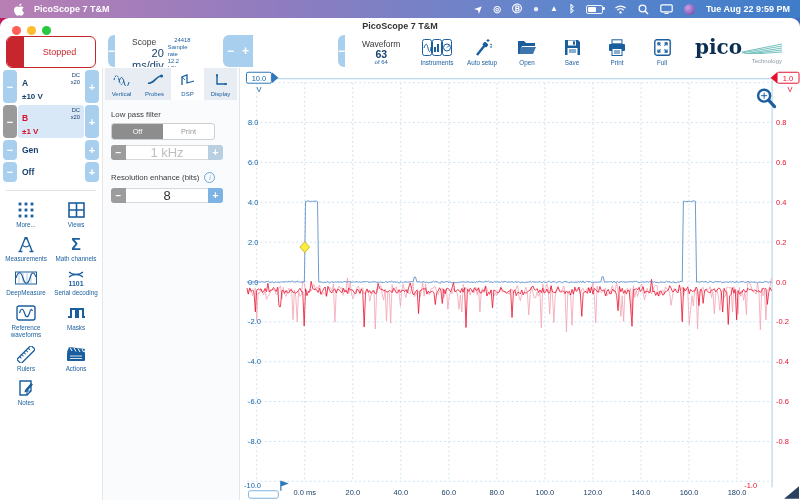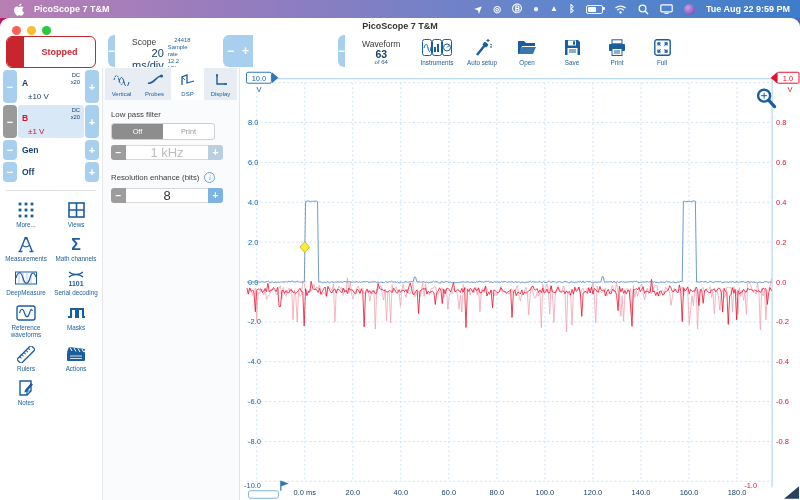--- a/index.html
+++ b/index.html
@@ -22,21 +22,21 @@
     border-radius:9px 9px 0 0;overflow:hidden;}
   .titlebar{position:absolute;top:0;left:0;right:0;height:16px;}
   .win-title{position:absolute;top:3px;left:0;right:0;text-align:center;font-size:9px;font-weight:bold;color:#333;}
   .lights{position:absolute;top:8px;left:12px;display:flex;gap:6px;}
   .light{width:9px;height:9px;border-radius:50%;}
   .l-red{background:#ff5f57;}.l-yel{background:#febc2e;}.l-grn{background:#28c840;}
   
   .toolbar{position:absolute;top:17px;left:6px;right:6px;height:40px;display:flex;align-items:flex-start;}
   .stopbox{display:flex;width:88px;height:30px;border:1.5px solid #c8262e;border-radius:6px;overflow:hidden;background:#fff;}
   .stopbox .redblock{width:17px;background:#c8262e;}
-  .stopbox .stoplbl{flex:1;display:flex;align-items:center;justify-content:center;color:#c8262e;font-size:9px;font-weight:bold;}
+  .stopbox .stoplbl{flex:1;display:flex;align-items:center;justify-content:center;color:#c8262e;font-size:9px;font-weight:normal;}
   .stepgrp{display:flex;height:32px;border-radius:6px;overflow:hidden;}
   .stepbtn{width:15px;background:#a9cfee;color:#fff;font-size:12px;font-weight:bold;display:flex;align-items:center;justify-content:center;cursor:pointer;}
   .stepmid{background:#fff;display:flex;padding:2px 17px;gap:4px;}
   .smcolL{display:flex;flex-direction:column;justify-content:space-between;}
   .smtitle{font-size:8.5px;color:#3a3a3a;}
   .smvalue{font-size:11px;color:#17406e;font-weight:normal;text-align:right;}
   .smcolR{display:flex;flex-direction:column;align-items:flex-end;justify-content:center;font-size:5.8px;color:#1b5e9e;line-height:1.25;}
   .wfmid{flex-direction:column;align-items:center;justify-content:flex-end;gap:0;}
   .wftitle{font-size:8.5px;color:#3a3a3a;}
   .wfnum{font-size:10.5px;font-weight:bold;color:#17406e;line-height:1;}
@@ -49,21 +49,21 @@
   .pico-sub{font-size:6px;color:#8a9aa8;}
   
   .main{position:absolute;top:50px;left:0;right:0;bottom:0;display:flex;}
   .chcol{width:102px;background:#fff;flex:none;}
   .chrow{display:flex;height:33px;margin:2px 3px 0 3px;gap:1px;}
   .chbtn{width:14px;border-radius:4px;background:#a9cfee;color:#fff;font-weight:bold;font-size:11px;display:flex;align-items:center;justify-content:center;cursor:pointer;}
   .chbtn.gray{background:#9a9a9a;}
   .chbody{flex:1;border-radius:3px;background:#fff;padding:2px 4px;position:relative;}
   .chbody .nm{font-size:8.5px;font-weight:bold;color:#17406e;}
   .chbody .cp{position:absolute;top:2px;right:4px;font-size:5.8px;color:#17406e;text-align:right;line-height:1.2;}
-  .chbody .rg{position:absolute;bottom:2px;left:10px;font-size:8px;font-weight:normal;color:#17406e;}
+  .chbody .rg{position:absolute;bottom:2px;left:4px;font-size:8px;font-weight:bold;color:#17406e;}
   .chrow.selB .chbody{background:#d9e8f7;}
   .chrow.selB .nm,.chrow.selB .rg{color:#d6112d;}
   .chrow.small{height:20px;}
   .chrow.small .chbody{display:flex;align-items:center;}
   .chrow.small .nm{position:static;}
   .chdiv{height:1px;background:#e2e2e2;margin:8px 6px 2px 6px;}
   .tools{display:grid;grid-template-columns:1fr 1fr;row-gap:7px;padding:8px 1px;}
   .tool{display:flex;flex-direction:column;align-items:center;gap:2px;cursor:pointer;}
   .tool .lbl{font-size:6.3px;color:#1b5e9e;text-align:center;line-height:1.15;max-width:46px;}
   
@@ -265,20 +265,26 @@
             <svg width="17" height="17" viewBox="0 0 17 17">
               <rect x="0.8" y="0.8" width="15.4" height="15.4" rx="2" fill="none" stroke="#1b5e9e" stroke-width="1.4"></rect>
               <path d="M4 6.5V4h2.5M10.5 4H13v2.5M13 10.5V13h-2.5M6.5 13H4v-2.5" stroke="#1b5e9e" stroke-width="1.3" fill="none"></path>
               <path d="M4 4l2.6 2.6M13 4l-2.6 2.6M13 13l-2.6-2.6M4 13l2.6-2.6" stroke="#1b5e9e" stroke-width="1.1"></path>
             </svg>
           </span>
           <span class="lbl">Full</span>
         </div>
       </div>
 
+    <div class="pico-logo">
+      <span class="pico-word">pico</span><svg width="40" height="12" viewBox="0 0 40 12">
+          <path d="M0 10 L40 2 M0 11 L40 4 M2 12 L40 6 M6 12 L40 8 M12 12 L40 10" stroke="#3aa6a0" stroke-width="0.7" fill="none"></path>
+        </svg>
+      <div class="pico-sub">Technology</div>
+    </div>
   </div>
 
   <div class="main">
 
     <div class="chcol">
       <div class="chrow">
         <div class="chbtn">−</div>
         <div class="chbody">
           <span class="nm">A</span>
           <span class="cp"><span>DC</span><br><span>x20</span></span>

